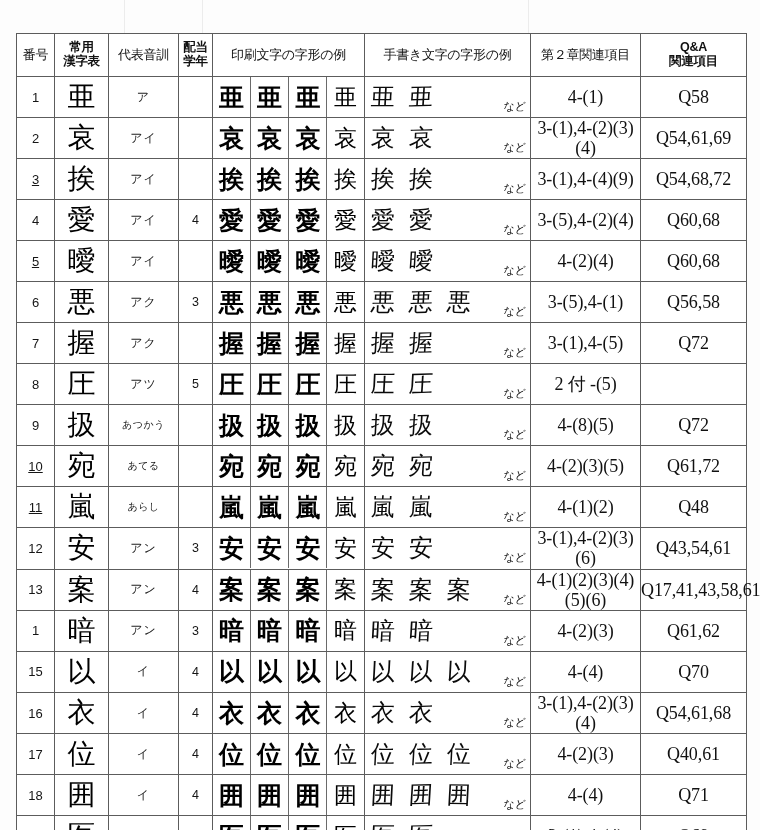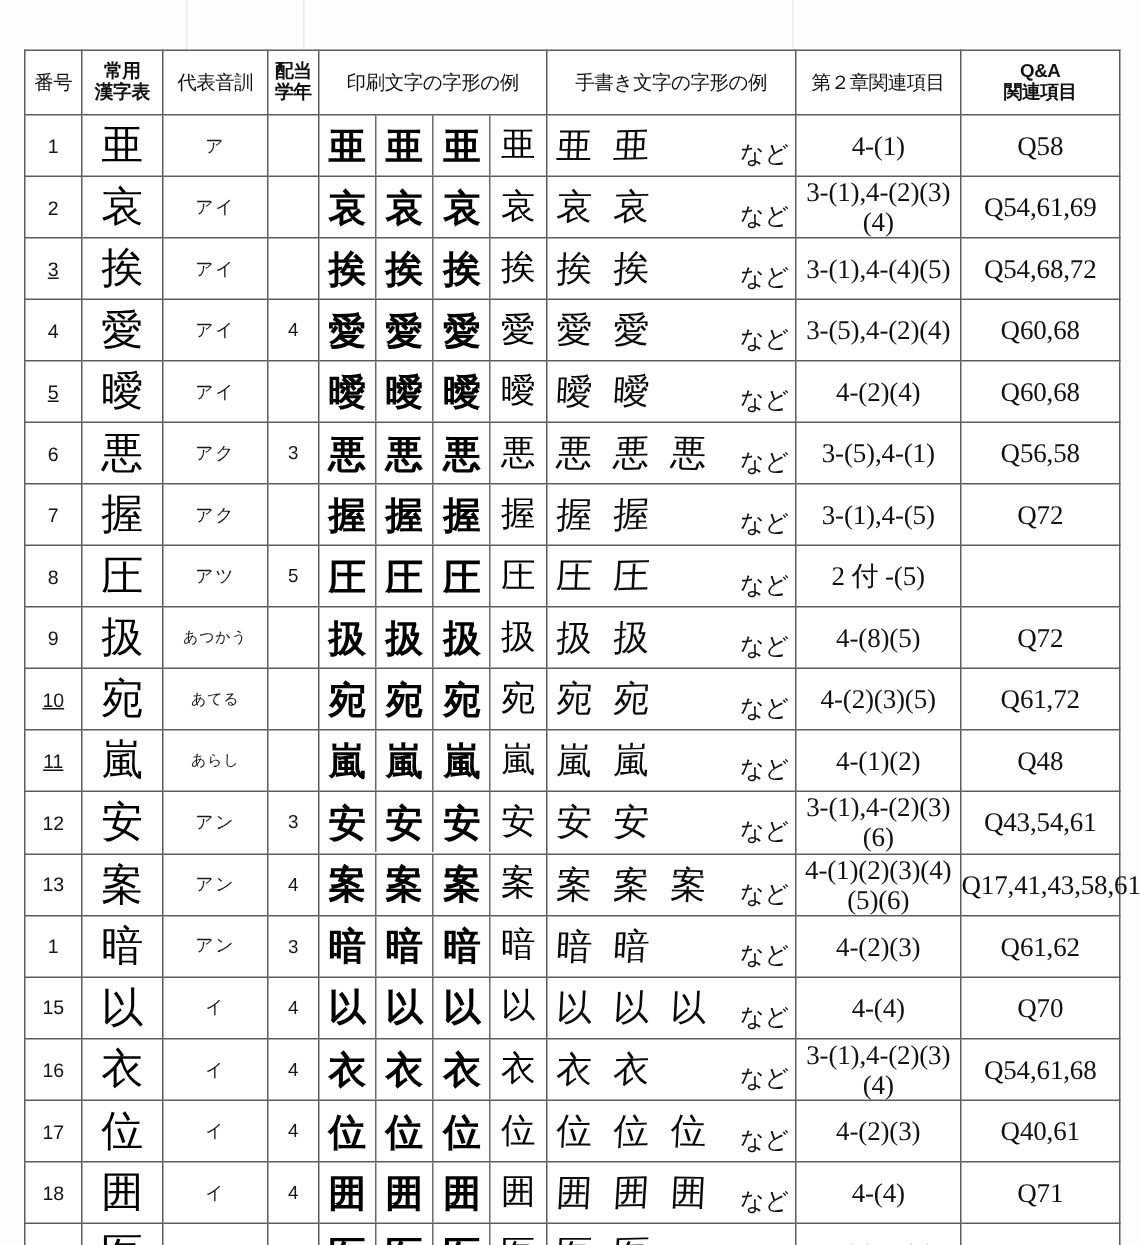--- a/index.html
+++ b/index.html
@@ -142,21 +142,21 @@
     color: #0a0a0a;
     transform: skewX(-3deg);
   }
   .hand-box .hw:nth-child(2) { transform: skewX(-5deg) rotate(-1.5deg); }
   .hand-box .hw:nth-child(3) { transform: skewX(-2deg) rotate(1deg); }
   .hand-box .nado {
     margin-left: auto;
     margin-right: 4px;
     align-self: flex-end;
     font-family: Liberation Sans, sans-serif;
-    font-size: 16px;
+    font-size: 11px;
     padding-bottom: 3px;
     color: #111;
     white-space: nowrap;
   }
 
   .cell-chap, .cell-qa {
     text-align: left;
     font-size: 18px;
     line-height: 1.12;
     padding-left: 4px;
@@ -292,21 +292,21 @@
                 <div class="pc s4">挨</div>
               </div>
             </td>
             <td>
               <div class="hand-box">
                 <span class="hw">挨</span>
                 <span class="hw">挨</span>
                 <span class="nado">など</span>
               </div>
             </td>
-            <td class="cell-chap">3-(1),4-(4)(5)</td>
+            <td class="cell-chap">3-(1),4-(4)(9)</td>
             <td class="cell-qa">Q54,68,72</td>
           </tr>
           <tr>
             <td class="cell-no"><span>4</span></td>
             <td class="cell-kanji">愛</td>
             <td class="cell-yomi">アイ</td>
             <td class="cell-grade">4</td>
             <td>
               <div class="print-grid">
                 <div class="pc s1">愛</div>

